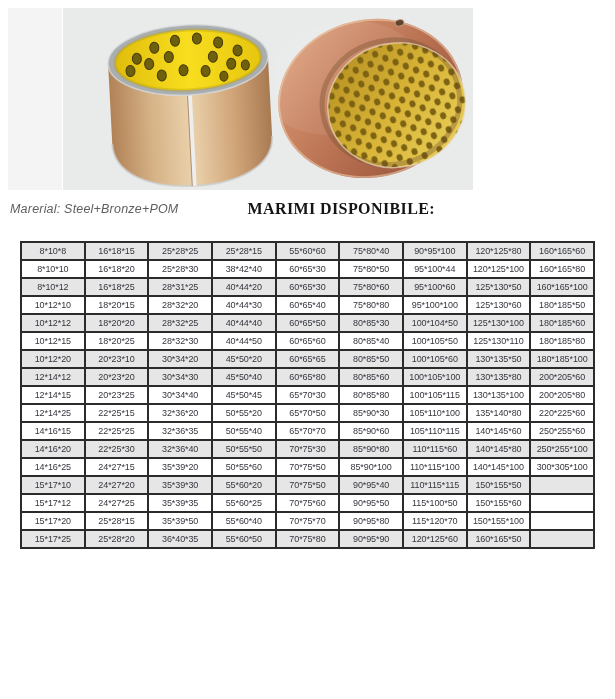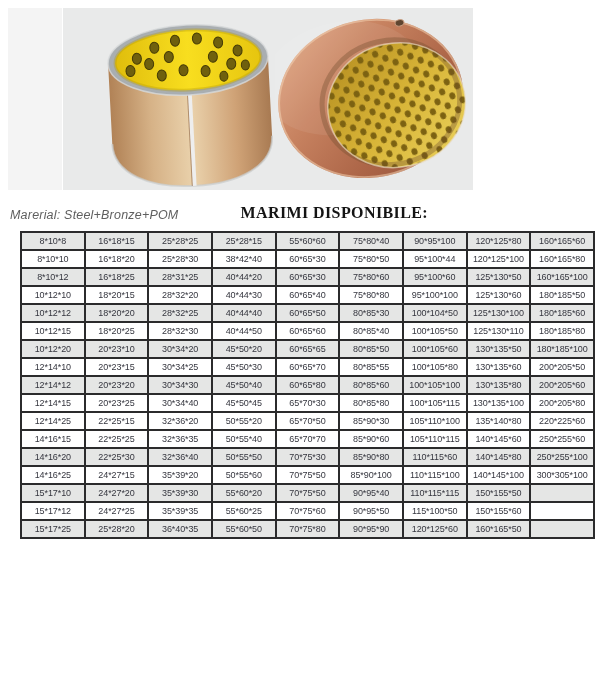--- a/index.html
+++ b/index.html
@@ -22,34 +22,34 @@
     background:var(--strip-bg);
   }
   .image-panel{
     position:absolute;left:63px;top:8px;width:410px;height:182px;
     background:var(--panel-bg);overflow:hidden;
   }
   .bushing-left{position:absolute;left:40px;top:10px;}
   .bushing-right{position:absolute;left:212px;top:2px;}
   .caption-row{
     position:absolute;left:0;top:196px;width:615px;height:26px;
-    display:flex;align-items:flex-end;gap:8px;
+    display:flex;align-items:center;
   }
   .material-note{
     margin-left:10px;
     font-style:italic;font-size:12.5px;color:var(--note-text);
     letter-spacing:0.2px;
   }
   .page-title{
-    margin-left:54px;
+    margin-left:69px;
     font-family:"Liberation Serif", serif;font-weight:bold;
     font-size:16px;color:var(--heading-text);letter-spacing:0.4px;
   }
   table.sizes{
-    position:absolute;left:20px;top:231px;width:575px;
+    position:absolute;left:20px;top:241px;width:575px;
     border-collapse:collapse;table-layout:fixed;padding-left:12px;
   }
   table.sizes td{
     border:2px solid var(--table-border);
     height:18px;padding:0 1px;
     text-align:center;vertical-align:middle;
     font-size:9px;color:var(--cell-text);
     letter-spacing:-0.1px;white-space:nowrap;overflow:hidden;
   }
   table.sizes tr.shaded td{background:var(--row-shade);}
@@ -216,31 +216,20 @@
         <td>10*12*20</td>
         <td>20*23*10</td>
         <td>30*34*20</td>
         <td>45*50*20</td>
         <td>60*65*65</td>
         <td>80*85*50</td>
         <td>100*105*60</td>
         <td>130*135*50</td>
         <td>180*185*100</td>
       </tr>
-      <tr>
-        <td>12*14*10</td>
-        <td>20*23*15</td>
-        <td>30*34*25</td>
-        <td>45*50*30</td>
-        <td>60*65*70</td>
-        <td>80*85*55</td>
-        <td>100*105*80</td>
-        <td>130*135*60</td>
-        <td>200*205*50</td>
-      </tr>
       <tr class="shaded">
         <td>12*14*12</td>
         <td>20*23*20</td>
         <td>30*34*30</td>
         <td>45*50*40</td>
         <td>60*65*80</td>
         <td>80*85*60</td>
         <td>100*105*100</td>
         <td>130*135*80</td>
         <td>200*205*60</td>
@@ -315,20 +304,31 @@
         <td>15*17*12</td>
         <td>24*27*25</td>
         <td>35*39*35</td>
         <td>55*60*25</td>
         <td>70*75*60</td>
         <td>90*95*50</td>
         <td>115*100*50</td>
         <td>150*155*60</td>
         <td></td>
       </tr>
+      <tr>
+        <td>15*17*20</td>
+        <td>25*28*15</td>
+        <td>35*39*50</td>
+        <td>55*60*40</td>
+        <td>70*75*70</td>
+        <td>90*95*80</td>
+        <td>115*120*70</td>
+        <td>150*155*100</td>
+        <td></td>
+      </tr>
       <tr class="shaded">
         <td>15*17*25</td>
         <td>25*28*20</td>
         <td>36*40*35</td>
         <td>55*60*50</td>
         <td>70*75*80</td>
         <td>90*95*90</td>
         <td>120*125*60</td>
         <td>160*165*50</td>
         <td></td>

